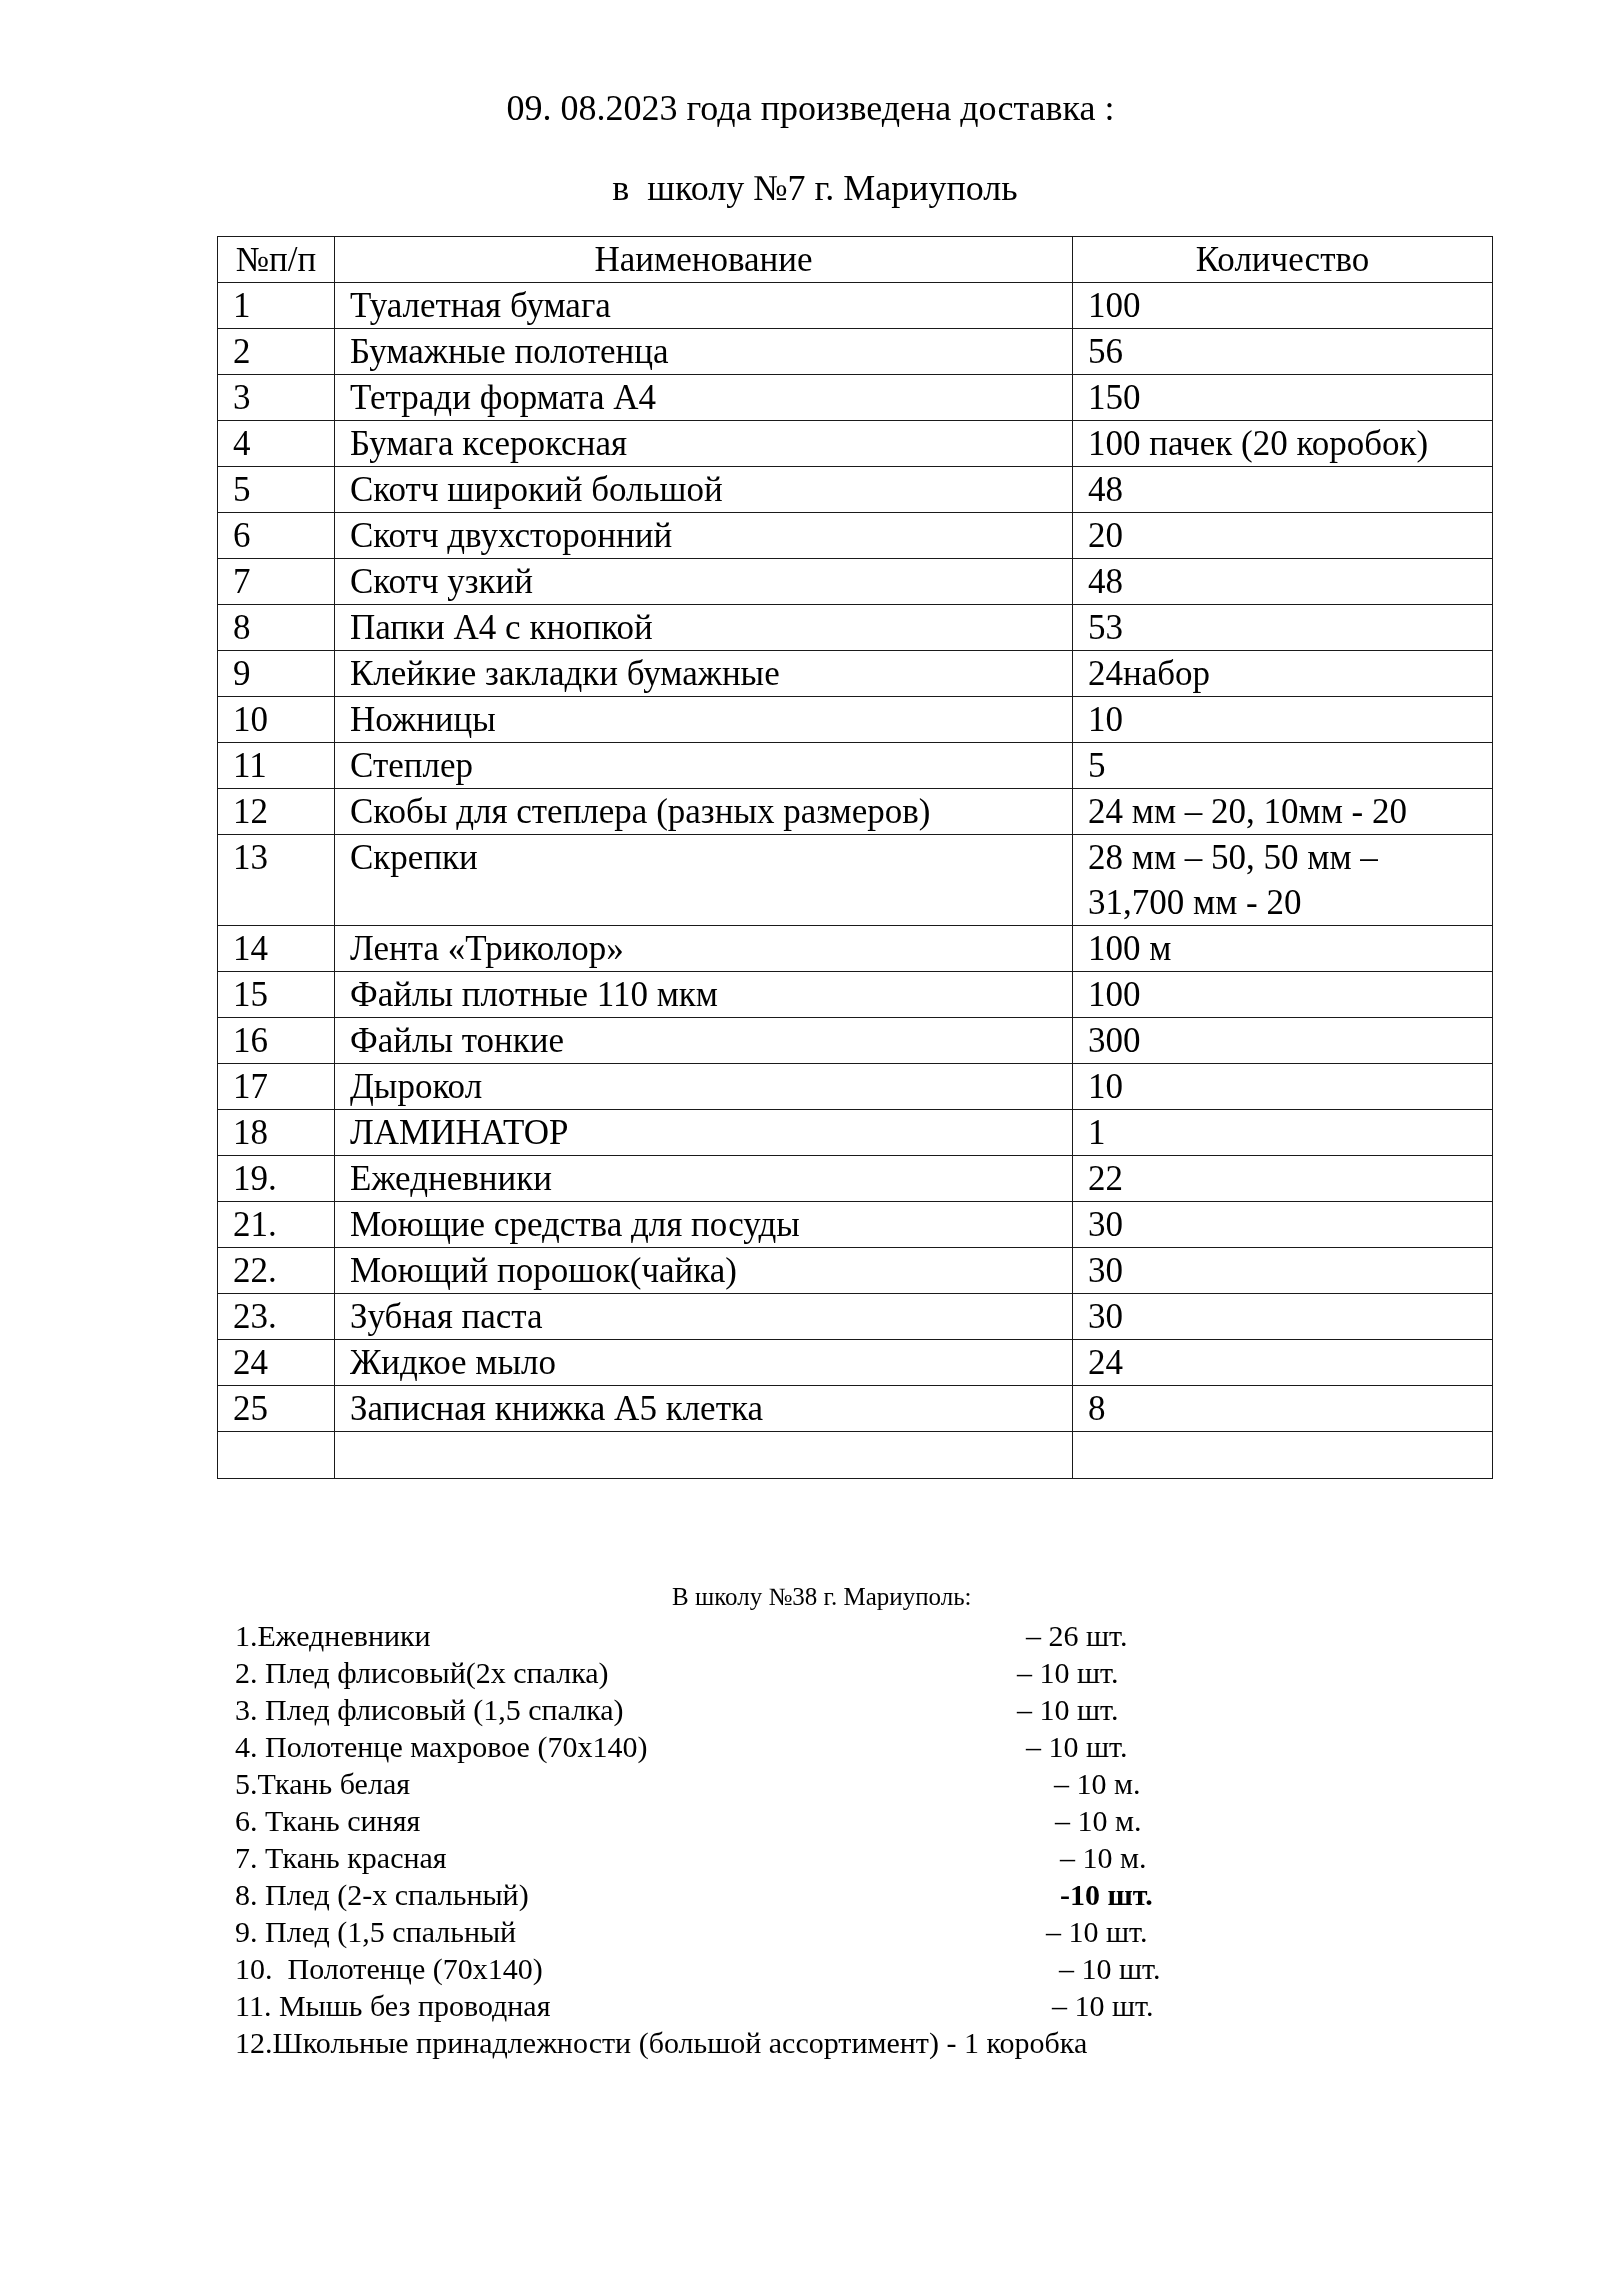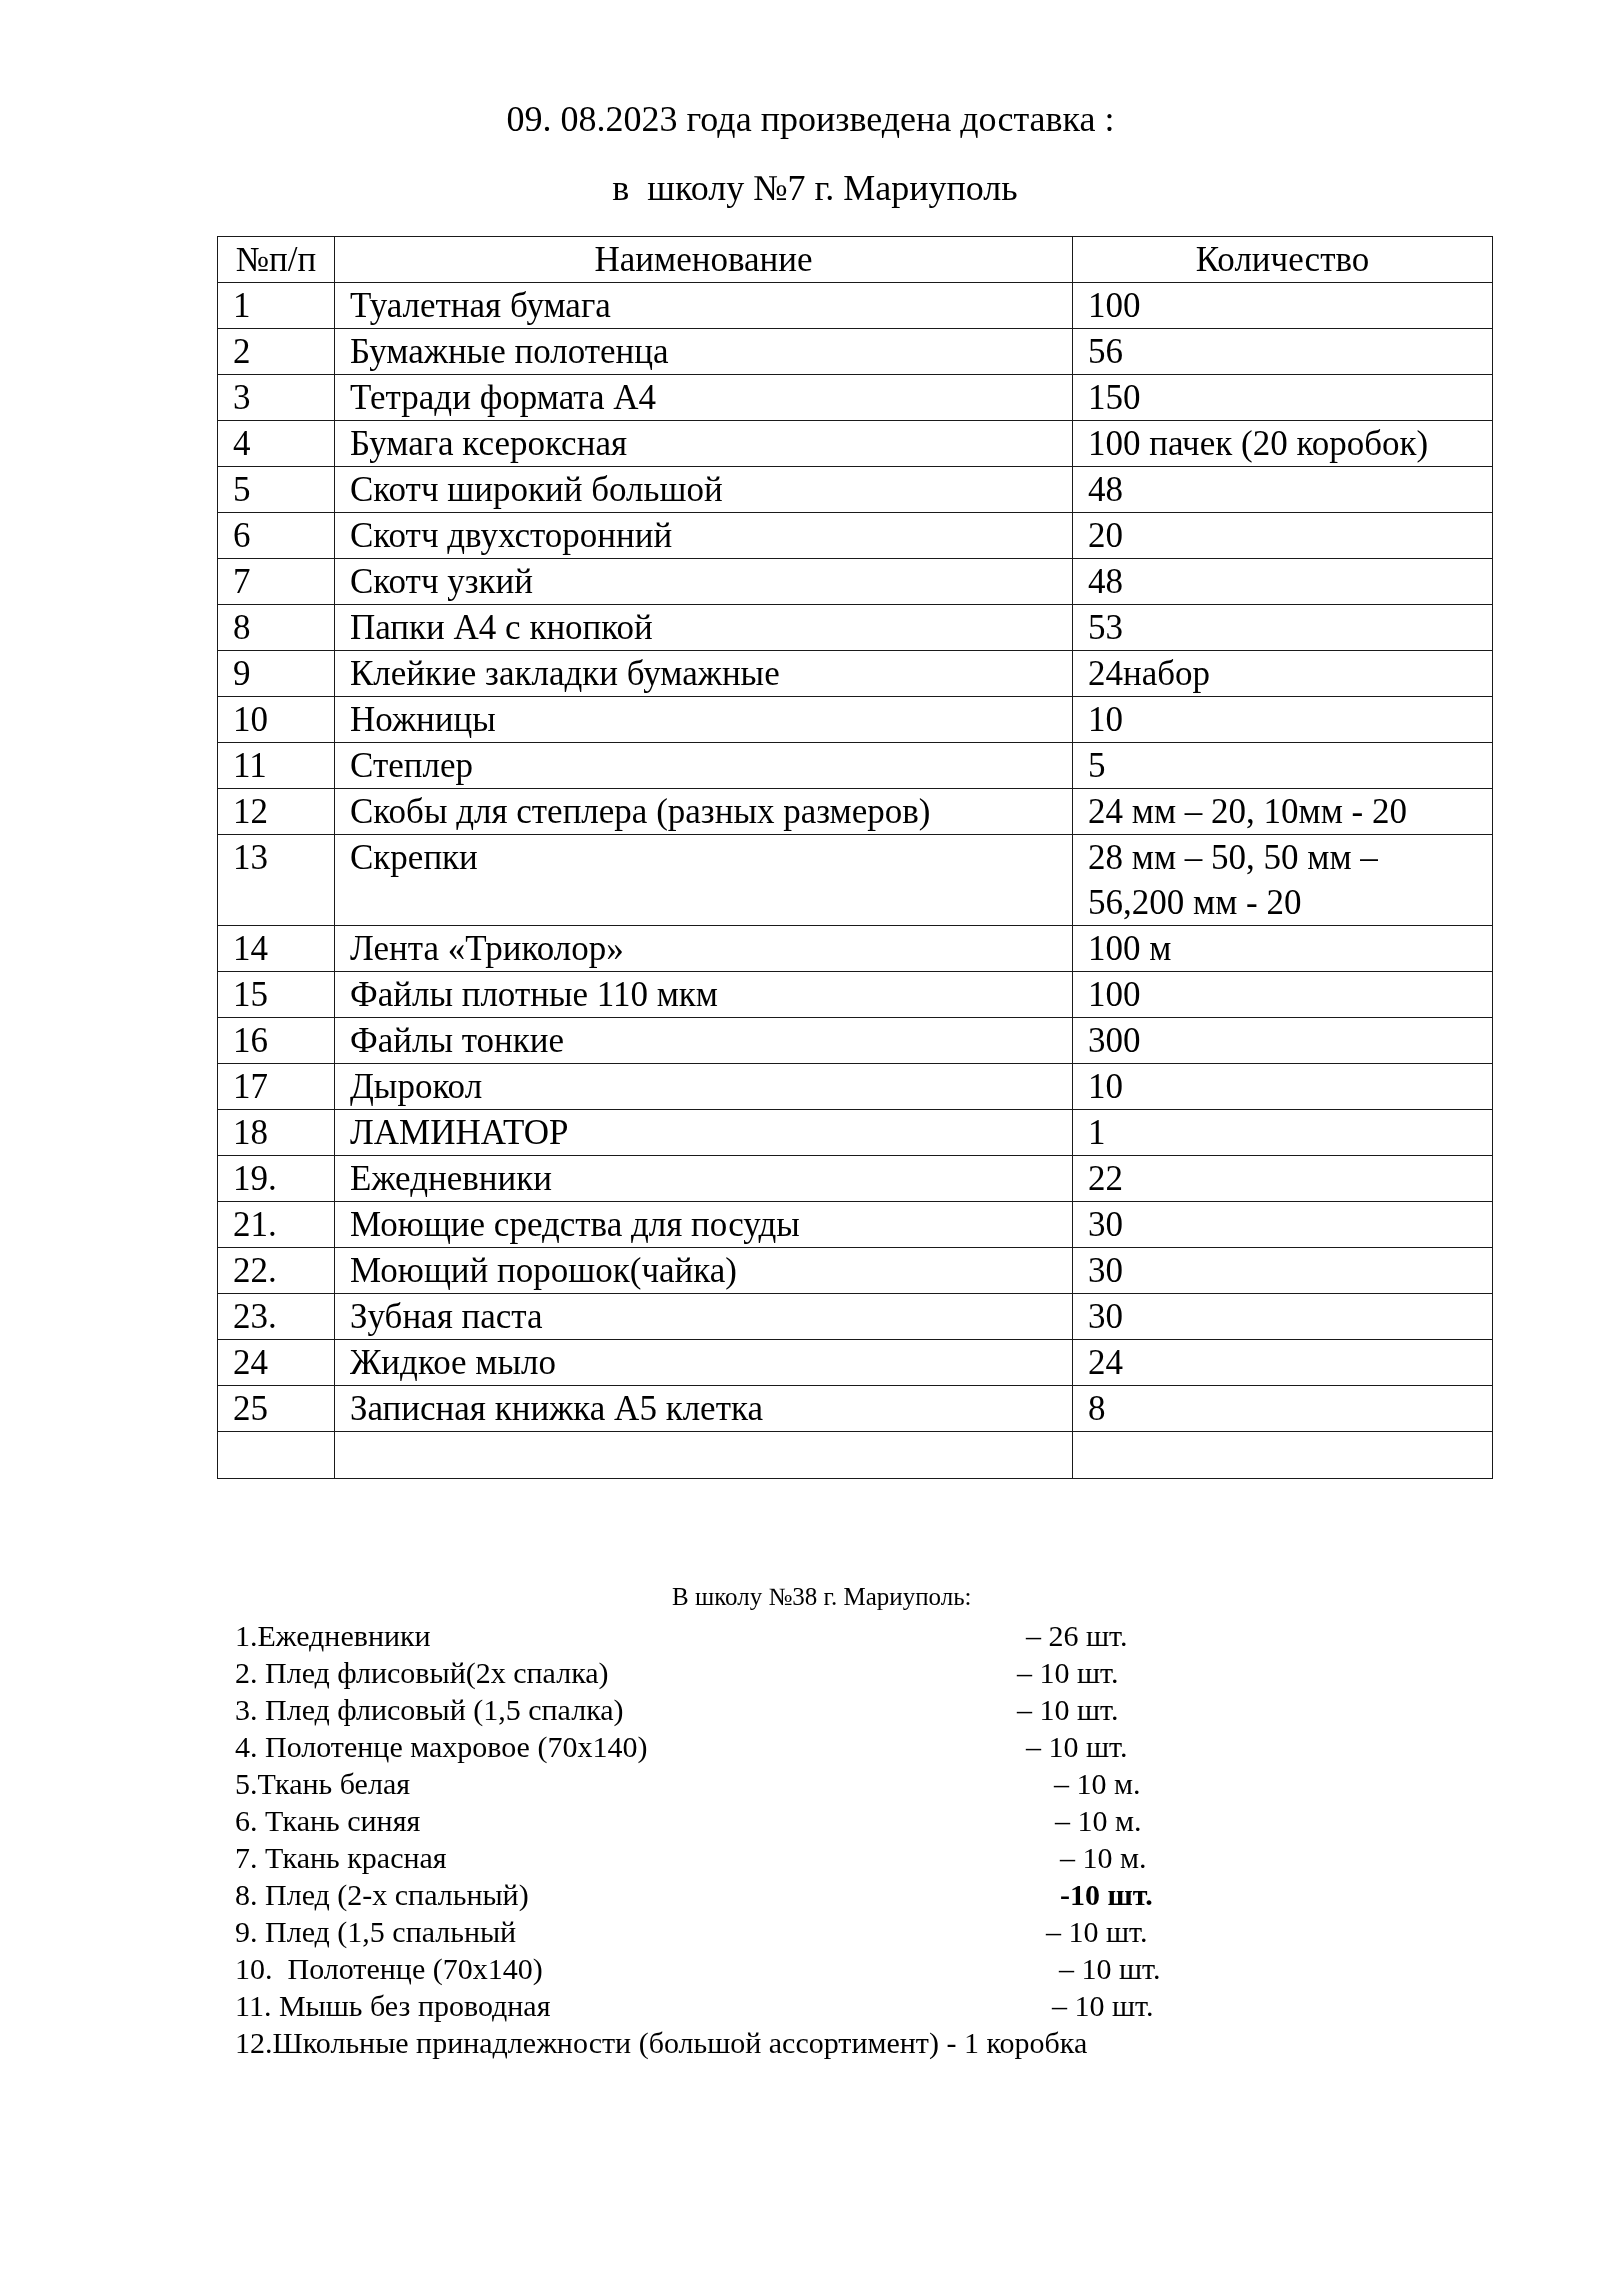--- a/index.html
+++ b/index.html
@@ -1,20 +1,20 @@
 <!DOCTYPE html>
 <html style="font-size:14.3px"><head>
 <meta charset="utf-8">
 <style>
   html, body { margin: 0; padding: 0; background: #ffffff; }
   body { width: 1621px; height: 2293px; position: relative; overflow: hidden;
          font-family: "Liberation Serif", "DejaVu Serif", serif; color: #000; }
   .title { position: absolute; left: 0; width: 1621px; text-align: center;
            font-size: 36px; line-height: 43px; white-space: pre; }
-  #title1 { top: 98px; text-align: center; }
+  #title1 { top: 87px; text-align: center; }
   #title2 { top: 167px; left: 4.5px; }
   table.delivery { position: absolute; left: 217px; top: 236px; width: 1275px;
            border-collapse: collapse; table-layout: fixed; font-size: 35px; }
   table.delivery td, table.delivery th { border: 1.8px solid #1a1a1a; padding: 0 0 0 15px;
            height: 45px; line-height: 45px; vertical-align: top; font-weight: normal;
            text-align: left; white-space: nowrap; overflow: hidden; }
   table.delivery th { text-align: center; padding: 0; height: 45px; }
   col.c1 { width: 117px; } col.c2 { width: 738px; } col.c3 { width: 420px; }
   tr.tall td { height: 90px; }
   td.wrap { white-space: normal; line-height: 44px; padding-right: 12.5px; text-align: justify; }
@@ -104,21 +104,21 @@
     <tr>
         <td>12</td>
         <td>Скобы для степлера (разных размеров)</td>
         <td>24 мм – 20, 10мм - 20</td>
       </tr>
     <tr class="tall">
         <td>13</td>
         <td>Скрепки</td>
         <td class="wrap">
           <span>28  мм  –  50,  50  мм  –</span>
-          <span>56,200 мм - 20</span>
+          <span>31,700 мм - 20</span>
         </td>
       </tr>
     <tr>
         <td>14</td>
         <td>Лента «Триколор»</td>
         <td>100 м</td>
       </tr>
     <tr>
         <td>15</td>
         <td>Файлы плотные 110 мкм</td>

